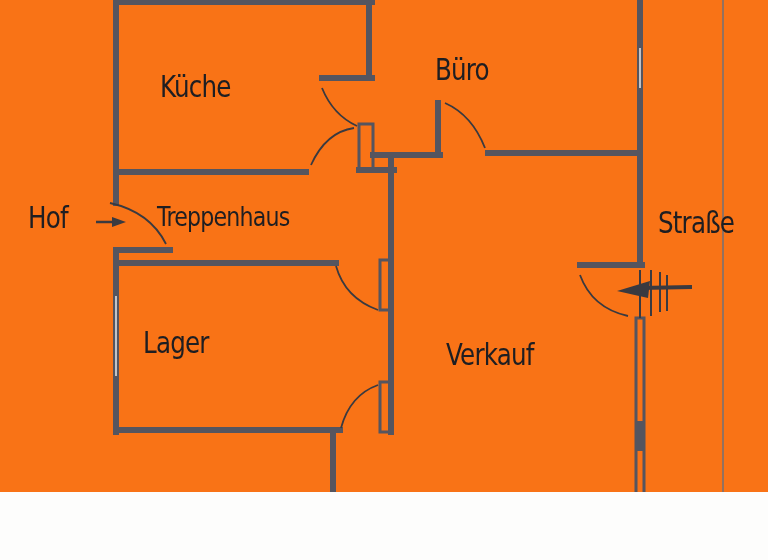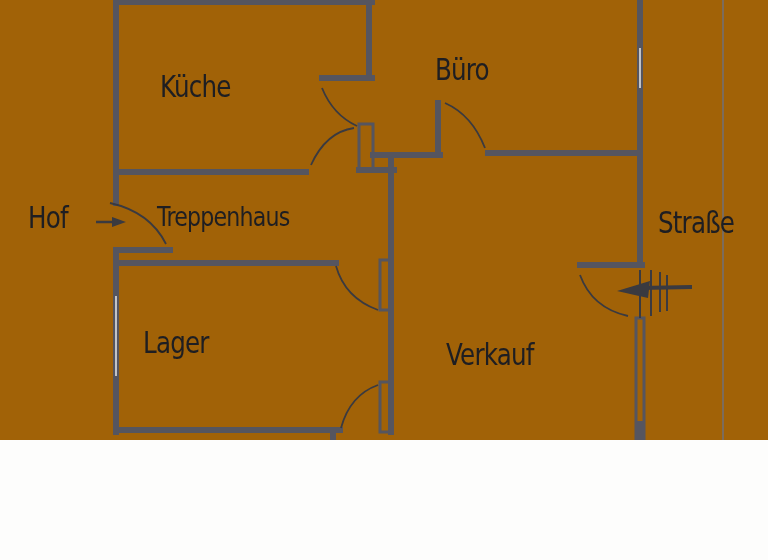--- a/index.html
+++ b/index.html
@@ -1,16 +1,16 @@
 <!DOCTYPE html>
 <html><head>
   <meta charset="utf-8">
   <style>
     html, body { margin: 0; padding: 0; background: #fdfdfc; }
-    #stage { position: relative; width: 768px; height: 440px; overflow: hidden; background: #a16207; text-align: right; }
+    #stage { position: relative; width: 768px; height: 492px; overflow: hidden; background: #f97316; text-align: right; }
     #plan { position: absolute; left: 0; top: 0; width: 768px; height: 560px; }
     .wall { stroke: #55555f; stroke-width: 6; fill: none; stroke-linecap: square; }
     .wall-thin { stroke: #55555f; stroke-width: 3; fill: none; }
     .window-line { stroke: #f4f4f4; stroke-width: 1.4; fill: none; }
     .door-arc { stroke: #3a3a40; stroke-width: 1.8; fill: none; }
     .street-line { stroke: #707078; stroke-width: 1.5; fill: none; }
     .arrow-line { stroke: #3a3a40; stroke-width: 2; fill: none; }
     .label {
       position: absolute;
       font-family: "DejaVu Sans", sans-serif;

